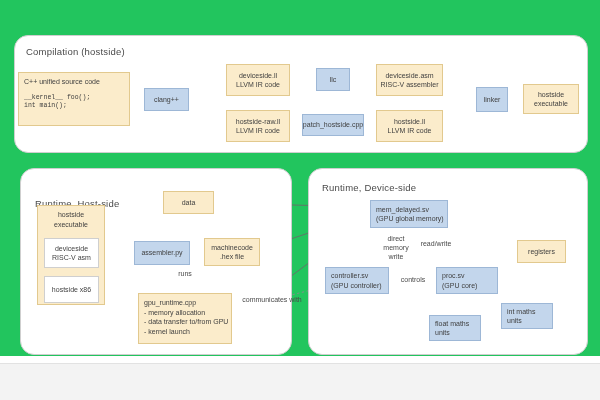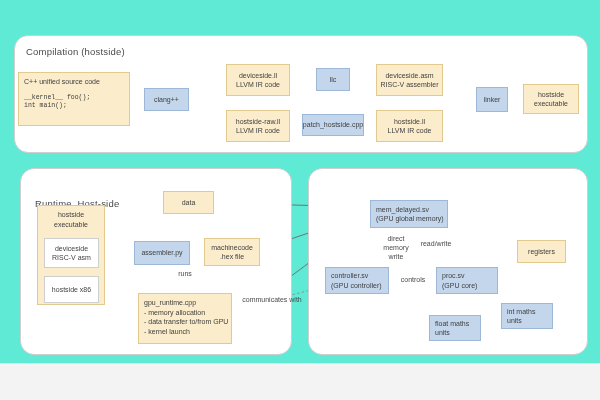--- a/index.html
+++ b/index.html
@@ -1,21 +1,21 @@
 <!DOCTYPE html>
 <html><head>
 <meta charset="utf-8">
 <style>
   html,body{margin:0;padding:0;}
   body{
     width:600px;height:400px;background:#ffffff;
     font-family:"Liberation Sans",sans-serif;
     color:#3c3c3c;overflow:hidden;position:relative;
   }
-  #stage{position:absolute;left:0;top:0;width:600px;height:400px;background:#5eead4;}
+  #stage{position:absolute;left:0;top:0;width:600px;height:356px;background:#22c55e;}
   #bottombar{position:absolute;left:0;top:363px;width:600px;height:37px;background:#f3f3f3;border-top:1px solid #e2e2e2;}
 
   .panel{
     position:absolute;border:1px solid #cfcfcf;border-radius:14px;
     background:#ffffff;box-sizing:border-box;
   }
   .panel-title{
     position:absolute;font-size:9.5px;color:#4a4a4a;letter-spacing:.2px;white-space:nowrap;
   }
 
@@ -146,20 +146,21 @@
 - memory allocation
 - data transfer to/from GPU
 - kernel launch</span>
   </div>
 
   <div class="edgelabel" style="left:172px;top:269px;width:26px;">runs</div>
 
   <div class="edgelabel" style="left:236px;top:295px;width:72px;">communicates with</div>
 
   <div class="panel" style="left:308px;top:168px;width:280px;height:187px;"></div>
+  <div class="panel-title" style="left:322px;top:182px;">Runtime, Device-side</div>
 
   <div class="node blue left" style="left:370px;top:200px;width:78px;height:28px;">mem_delayed.sv
 (GPU global memory)</div>
 
   <div class="node blue left" style="left:325px;top:267px;width:64px;height:27px;">controller.sv
 (GPU controller)</div>
 
   <div class="node blue left" style="left:436px;top:267px;width:62px;height:27px;">proc.sv
 (GPU core)</div>
 

